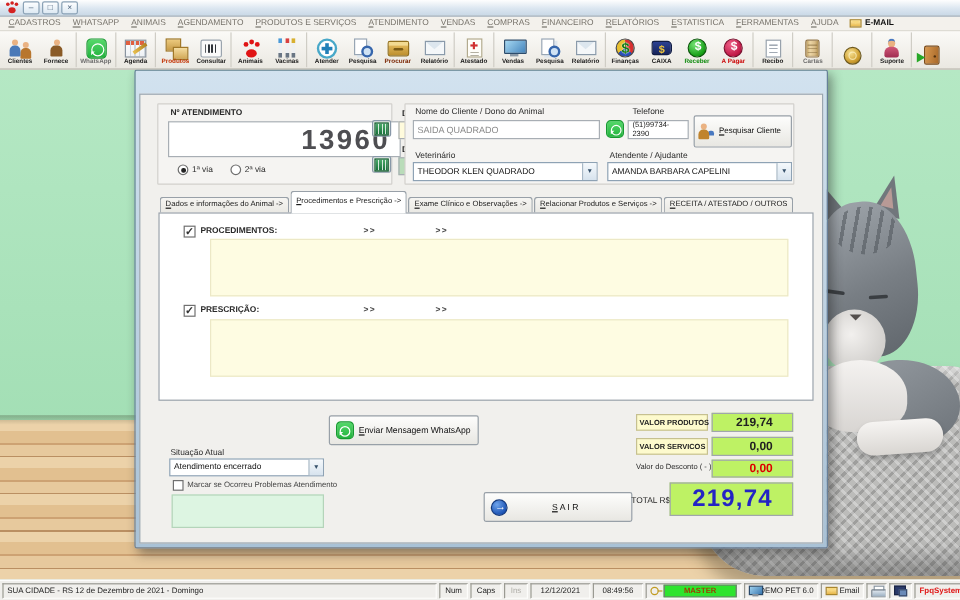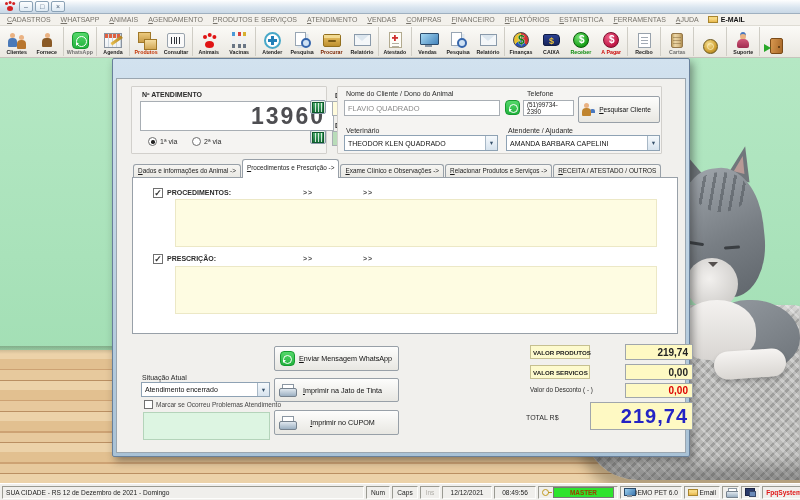--- a/index.html
+++ b/index.html
@@ -192,21 +192,21 @@
 .mi-doccheck::before{content:"";position:absolute;left:1px;top:0;width:10px;height:13px;background:#fff;border:1px solid #98a2ac;}
 .mi-doccheck::after{content:"\2713";position:absolute;right:-1px;bottom:-2px;font-size:10px;font-weight:bold;color:#17a017;}
 .mi-bluearrow{width:14px;height:14px;border-radius:50%;border:1px solid #12387c;background:radial-gradient(circle at 35% 30%,#6ea4ec,#1850b2 75%);}
 .mi-bluearrow::after{content:"\2192";position:absolute;left:2.5px;top:0.5px;font-size:9px;font-weight:bold;color:#fff;}
 .mi-psearch{width:14px;height:14px;}
 .mi-psearch::before{content:"";position:absolute;left:3px;top:0;width:5px;height:5px;border-radius:50%;background:#eab282;}
 .mi-psearch::after{content:"";position:absolute;left:1px;top:5.5px;width:9px;height:8px;border-radius:4px 4px 1px 1px;background:#c0842e;box-shadow:6px -1px 0 -2px #4878c0;}
 
 
 .vlab{position:absolute;background:#fdfacd;border:1px solid #c6c090;font-size:6.2px;font-weight:bold;color:#222;display:flex;align-items:center;padding:0 2px;white-space:nowrap;}
-.vbox{position:absolute;background:#fef9c3;border:1px solid #a0a6ac;display:flex;align-items:center;justify-content:flex-end;font-size:10px;font-weight:bold;color:#222;padding-right:4px;margin-left:32px;}
+.vbox{position:absolute;background:#bef264;border:1px solid #a0a6ac;display:flex;align-items:center;justify-content:flex-end;font-size:10px;font-weight:bold;color:#222;padding-right:16px;}
 .vbox.red{color:#dd0000;}
 .vbox.total{font-size:20px;color:#2424c4;letter-spacing:1px;}
 .greenbox{position:absolute;background:#ddf5e2;border:1px solid #b4d4ba;}
 
 
 .statusbar{position:absolute;left:0;bottom:0;width:800px;height:17px;z-index:20;background:#f0efec;border-top:1px solid #fff;
   display:flex;align-items:stretch;gap:2px;padding:1.5px 2px;font-size:6.6px;color:#222;}
 .seg{border:1px solid;border-color:#9a9a92 #fdfdfb #fdfdfb #9a9a92;background:#f0efec;display:flex;align-items:center;gap:2px;padding:0 3px;white-space:nowrap;overflow:hidden;}
 .seg.dim{color:#b0aea8;}
 .master-pill{background:#2ee42e;border:1px solid #777;color:#9a4000;font-weight:bold;width:62px;text-align:center;font-size:6.4px;line-height:9px;}
@@ -476,21 +476,21 @@
     <span class="lbl b" style="left:296px;top:13px;">HORA</span>
     <div class="field yellow" style="left:215px;top:22px;width:71px;height:15px;">12/12/2021</div>
     <div class="field yellow" style="left:290px;top:22px;width:34px;height:15px;">08:44</div>
     <span class="lbl b" style="left:218px;top:43px;">DT SAIDA</span>
     <span class="lbl b" style="left:296px;top:43px;">HORA</span>
     <div class="field greenf" style="left:215px;top:52px;width:71px;height:15px;">/  /</div>
     <div class="field greenf" style="left:290px;top:52px;width:34px;height:15px;">:</div>
 
     <div class="groupbox" style="left:220px;top:7px;width:325px;height:68px;"></div>
     <span class="lbl" style="left:229px;top:11px;">Nome do Cliente / Dono do Animal</span>
-    <div class="field" style="left:227px;top:21px;width:156px;height:16px;color:#8a8a8a;">FLAVIO QUADRADO</div>
+    <div class="field" style="left:227px;top:21px;width:156px;height:16px;color:#8a8a8a;">SAIDA QUADRADO</div>
     <span class="mi mi-wa" style="position:absolute;left:388px;top:21px;"></span>
     <span class="lbl" style="left:410px;top:11px;">Telefone</span>
     <div class="field" style="left:406px;top:21px;width:51px;height:16px;font-size:6.3px;">(51)99734-2390</div>
     <div class="btn small" style="left:461px;top:17px;width:82px;height:27px;">
       <span class="bi">
           <span class="mi mi-psearch"></span>
         </span>
       <span class="bl u1"><u>P</u>esquisar Cliente</span>
     </div>
     <span class="lbl" style="left:229px;top:48px;">Veterinário</span>
@@ -533,31 +533,25 @@
 
     <span class="lbl" style="left:25px;top:295px;">Situação Atual</span>
     <div class="dd" style="left:24px;top:303px;width:129px;height:15px;">
       <span>Atendimento encerrado</span>
       <span class="arrow">▼</span>
     </div>
     <span class="cb" style="left:27px;top:321px;width:9px;height:9px;"></span>
     <span class="lbl" style="left:39px;top:322px;font-size:6.5px;color:#444;">Marcar se Ocorreu Problemas Atendimento</span>
     <div class="greenbox" style="left:26px;top:333px;width:127px;height:28px;"></div>
 
-    <div class="btn" style="left:157px;top:299px;width:125px;height:24px;">
+    <div class="btn" style="left:286px;top:331px;width:124px;height:25px;">
       <span class="bi">
-          <span class="mi mi-printer"></span>
-        </span>
-      <span class="bl u1"><u>I</u>mprimir na Jato de Tinta</span>
-    </div>
-    <div class="btn" style="left:157px;top:331px;width:125px;height:25px;">
-      <span class="bi">
-          <span class="mi mi-printer"></span>
-        </span>
-      <span class="bl u1"><u>I</u>mprimir no CUPOM</span>
+          <span class="mi mi-bluearrow"></span>
+        </span>
+      <span class="bl u1"><u>S</u> A I R</span>
     </div>
 
     <div class="vlab" style="left:413px;top:266px;width:60px;height:14px;">VALOR PRODUTOS</div>
     <div class="vbox" style="left:476px;top:265px;width:68px;height:16px;">219,74</div>
     <div class="vlab" style="left:413px;top:286px;width:60px;height:14px;">VALOR SERVICOS</div>
     <div class="vbox" style="left:476px;top:285px;width:68px;height:16px;">0,00</div>
     <span class="lbl" style="left:413px;top:307px;font-size:6.3px;">Valor do Desconto ( - )</span>
     <div class="vbox red" style="left:476px;top:304px;width:68px;height:15px;">0,00</div>
     <span class="lbl" style="left:409px;top:335px;">TOTAL R$</span>
     <div class="vbox total" style="left:441px;top:323px;width:103px;height:28px;">219,74</div>

